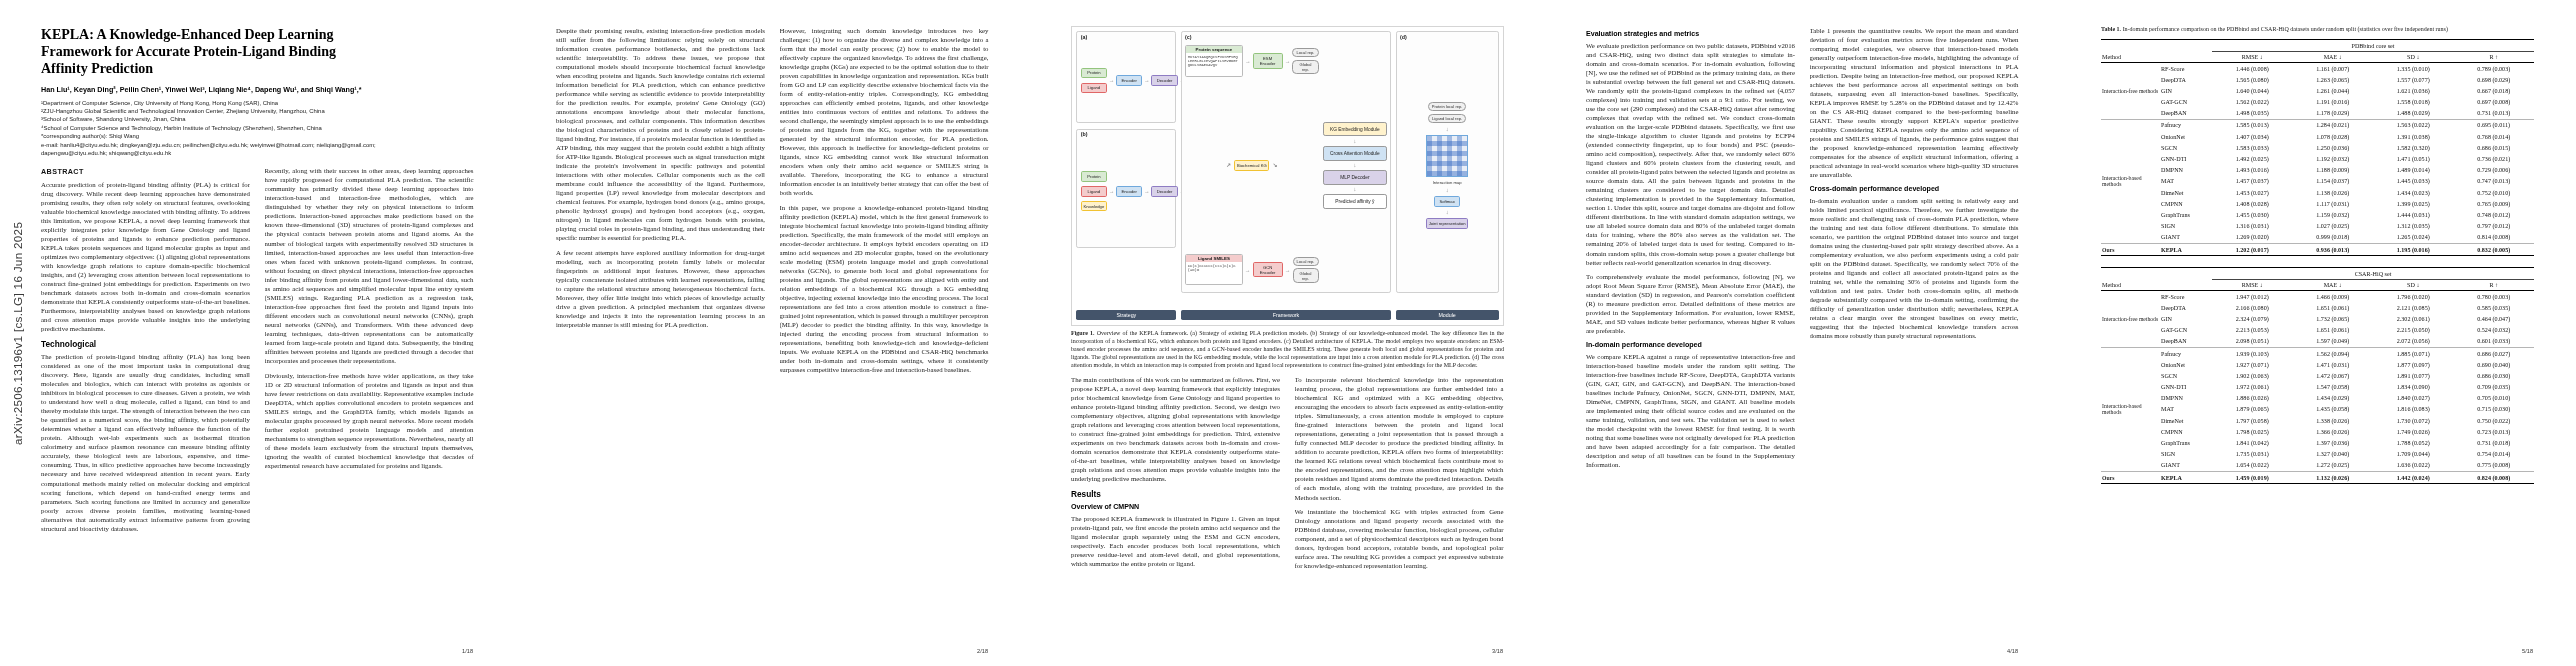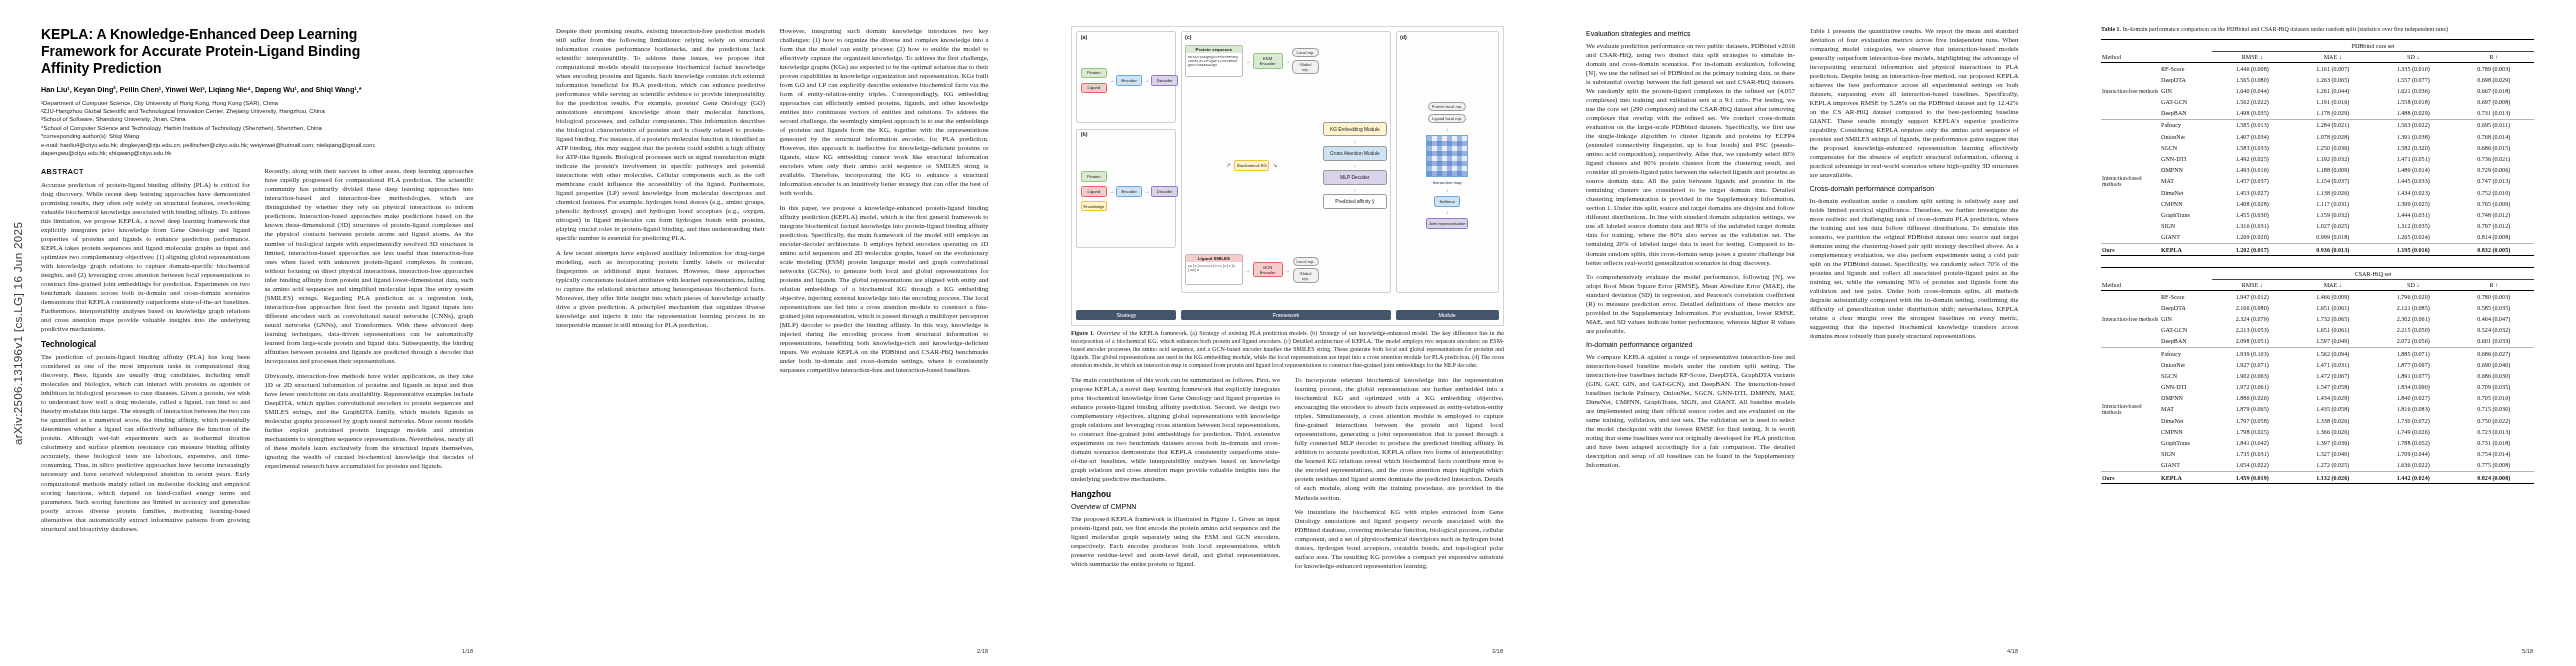--- a/index.html
+++ b/index.html
@@ -27,39 +27,39 @@
     text-align: justify; margin: 0 0 5.6px 0;
     color: #1b1b1b;
   }
   .h-sec {
     font-family: "Liberation Sans", sans-serif;
     font-weight: bold; font-size: 8.3px;
     margin: 5.6px 0 3.3px 0; color: #000;
   }
   .h-sub {
     font-family: "Liberation Sans", sans-serif;
-    font-weight: normal; font-size: 7.1px;
+    font-weight: bold; font-size: 7.1px;
     margin: 4.4px 0 2.8px 0; color: #000;
   }
   .footer {
     position: absolute; bottom: 13.3px; right: 42px;
     font-family: "Liberation Sans", sans-serif;
     font-size: 5.6px; color: #333;
   }
   
   .arxiv-strip {
     position: absolute; left: 7.8px; top: 0; height: 667px; width: 19px;
     display: flex; align-items: center; justify-content: center;
     writing-mode: vertical-rl; transform: rotate(180deg);
     font-family: "Liberation Sans", sans-serif;
     font-size: 11.7px; color: #3a3a3a; letter-spacing: 0.3px;
     white-space: nowrap;
   }
   .title {
-    font-family: Liberation Sans, sans-serif;
+    font-family: Liberation Serif, serif;
     font-weight: bold; font-size: 14px; line-height: 1.22;
     width: 333px; margin: 0 0 7.8px 0; color: #000;
   }
   .authors {
     font-family: "Liberation Sans", sans-serif;
     font-weight: bold; font-size: 7.2px; width: 356px;
     margin: 0 0 5px 0; color: #000;
   }
   .affil {
     font-family: "Liberation Sans", sans-serif;
@@ -331,44 +331,44 @@
         </div>
         <div class="ftab">Module</div>
       </div>
     </div>
 
     <p class="caption"><span class="cap-label">Figure 1.</span> <span>Overview of the KEPLA framework. (a) Strategy of existing PLA prediction models. (b) Strategy of our knowledge-enhanced model. The key difference lies in the incorporation of a biochemical KG, which enhances both protein and ligand encoders. (c) Detailed architecture of KEPLA. The model employs two separate encoders: an ESM-based encoder processes the amino acid sequence, and a GCN-based encoder handles the SMILES string. These generate both local and global representations for proteins and ligands. The global representations are used in the KG embedding module, while the local representations are input into a cross attention module for PLA prediction. (d) The cross attention module, in which an interaction map is computed from protein and ligand local representations to construct fine-grained joint embeddings for the MLP decoder.</span></p>
 
     <div class="cols">
       <div class="col" style="height:251px;">
         <p class="p">The main contributions of this work can be summarized as follows. First, we propose KEPLA, a novel deep learning framework that explicitly integrates prior biochemical knowledge from Gene Ontology and ligand properties to enhance protein-ligand binding affinity prediction. Second, we design two complementary objectives, aligning global representations with knowledge graph relations and leveraging cross attention between local representations, to construct fine-grained joint embeddings for prediction. Third, extensive experiments on two benchmark datasets across both in-domain and cross-domain scenarios demonstrate that KEPLA consistently outperforms state-of-the-art baselines, while interpretability analyses based on knowledge graph relations and cross attention maps provide valuable insights into the underlying predictive mechanisms.</p>
-        <div class="h-sec">Hangzhou</div>
+        <div class="h-sec">Results</div>
         <div class="h-sub">Overview of CMPNN</div>
         <p class="p">The proposed KEPLA framework is illustrated in Figure 1. Given an input protein-ligand pair, we first encode the protein amino acid sequence and the ligand molecular graph separately using the ESM and GCN encoders, respectively. Each encoder produces both local representations, which preserve residue-level and atom-level detail, and global representations, which summarize the entire protein or ligand.</p>
       </div>
       <div class="col" style="height:251px;">
         <p class="p">To incorporate relevant biochemical knowledge into the representation learning process, the global representations are further embedded into a biochemical KG and optimized with a KG embedding objective, encouraging the encoders to absorb facts expressed as entity-relation-entity triples. Simultaneously, a cross attention module is employed to capture fine-grained interactions between the protein and ligand local representations, generating a joint representation that is passed through a fully connected MLP decoder to produce the predicted binding affinity. In addition to accurate prediction, KEPLA offers two forms of interpretability: the learned KG relations reveal which biochemical facts contribute most to the encoded representations, and the cross attention maps highlight which protein residues and ligand atoms dominate the predicted interaction. Details of each module, along with the training procedure, are provided in the Methods section.</p>
         <p class="p">We instantiate the biochemical KG with triples extracted from Gene Ontology annotations and ligand property records associated with the PDBbind database, covering molecular function, biological process, cellular component, and a set of physicochemical descriptors such as hydrogen bond donors, hydrogen bond acceptors, rotatable bonds, and topological polar surface area. The resulting KG provides a compact yet expressive substrate for knowledge-enhanced representation learning.</p>
       </div>
     </div>
     <div class="footer">3/18</div>
   </div>
 
   <div class="page">
     <div class="cols">
       <div class="col" style="height:606px;">
         <div class="h-sub">Evaluation strategies and metrics</div>
         <p class="p">We evaluate prediction performance on two public datasets, PDBbind v2016 and CSAR-HiQ, using two distinct data split strategies to simulate in-domain and cross-domain scenarios. For in-domain evaluation, following [N], we use the refined set of PDBbind as the primary training data, as there is substantial overlap between the full general set and CSAR-HiQ datasets. We randomly split the protein-ligand complexes in the refined set (4,057 complexes) into training and validation sets at a 9:1 ratio. For testing, we use the core set (290 complexes) and the CSAR-HiQ dataset after removing complexes that overlap with the refined set. We conduct cross-domain evaluation on the larger-scale PDBbind datasets. Specifically, we first use the single-linkage algorithm to cluster ligands and proteins by ECFP4 (extended connectivity fingerprint, up to four bonds) and PSC (pseudo-amino acid composition), respectively. After that, we randomly select 60% ligand clusters and 60% protein clusters from the clustering result, and consider all protein-ligand pairs between the selected ligands and proteins as source domain data. All the pairs between ligands and proteins in the remaining clusters are considered to be target domain data. Detailed clustering implementation is provided in the Supplementary Information, section 1. Under this split, source and target domains are disjoint and follow different distributions. In line with standard domain adaptation settings, we use all labeled source domain data and 80% of the unlabeled target domain data for training, where the 80% also serves as the validation set. The remaining 20% of labeled target data is used for testing. Compared to in-domain random splits, this cross-domain setup poses a greater challenge but better reflects real-world generalization scenarios in drug discovery.</p>
         <p class="p">To comprehensively evaluate the model performance, following [N], we adopt Root Mean Square Error (RMSE), Mean Absolute Error (MAE), the standard deviation (SD) in regression, and Pearson's correlation coefficient (R) to measure prediction error. Detailed definitions of these metrics are provided in the Supplementary Information. For evaluation, lower RMSE, MAE, and SD values indicate better performance, whereas higher R values are preferable.</p>
-        <div class="h-sub">In-domain performance organized</div>
+        <div class="h-sub">In-domain performance developed</div>
         <p class="p">We compare KEPLA against a range of representative interaction-free and interaction-based baseline models under the random split setting. The interaction-free baselines include RF-Score, DeepDTA, GraphDTA variants (GIN, GAT, GIN, and GAT-GCN), and DeepBAN. The interaction-based baselines include Pafnucy, OnionNet, SGCN, GNN-DTI, DMPNN, MAT, DimeNet, CMPNN, GraphTrans, SIGN, and GIANT. All baseline models are implemented using their official source codes and are evaluated on the same training, validation, and test sets. The validation set is used to select the model checkpoint with the lowest RMSE for final testing. It is worth noting that some baselines were not originally developed for PLA prediction and have been adapted accordingly for a fair comparison. The detailed description and setup of all baselines can be found in the Supplementary Information.</p>
       </div>
       <div class="col" style="height:606px;">
         <p class="p">Table 1 presents the quantitative results. We report the mean and standard deviation of four evaluation metrics across five independent runs. When comparing model categories, we observe that interaction-based models generally outperform interaction-free models, highlighting the advantage of incorporating structural information and physical interactions in PLA prediction. Despite being an interaction-free method, our proposed KEPLA achieves the best performance across all experimental settings on both datasets, surpassing even all interaction-based baselines. Specifically, KEPLA improves RMSE by 5.28% on the PDBbind dataset and by 12.42% on the CS AR-HiQ dataset compared to the best-performing baseline GIANT. These results strongly support KEPLA's superior predictive capability. Considering KEPLA requires only the amino acid sequence of proteins and SMILES strings of ligands, the performance gains suggest that the proposed knowledge-enhanced representation learning effectively compensates for the absence of explicit structural information, offering a practical advantage in real-world scenarios where high-quality 3D structures are unavailable.</p>
-        <div class="h-sub">Cross-domain performance comparison</div>
+        <div class="h-sub">Cross-domain performance developed</div>
         <p class="p">In-domain evaluation under a random split setting is relatively easy and holds limited practical significance. Therefore, we further investigate the more realistic and challenging task of cross-domain PLA prediction, where the training and test data follow different distributions. To simulate this scenario, we partition the original PDBbind dataset into source and target domains using the clustering-based pair split strategy described above. As a complementary evaluation, we also perform experiments using a cold pair split on the PDBbind dataset. Specifically, we randomly select 70% of the proteins and ligands and collect all associated protein-ligand pairs as the training set, while the remaining 30% of proteins and ligands form the validation and test pairs. Under both cross-domain splits, all methods degrade substantially compared with the in-domain setting, confirming the difficulty of generalization under distribution shift; nevertheless, KEPLA retains a clear margin over the strongest baselines on every metric, suggesting that the injected biochemical knowledge transfers across domains more robustly than purely structural representations.</p>
       </div>
     </div>
     <div class="footer">4/18</div>
   </div>
 
   <div class="page">
     <p class="tbl-caption"><span class="cap-label">Table 1.</span> <span>In-domain performance comparison on the PDBbind and CSAR-HiQ datasets under random split (statistics over five independent runs)</span></p>
 
     <div class="tbl">

